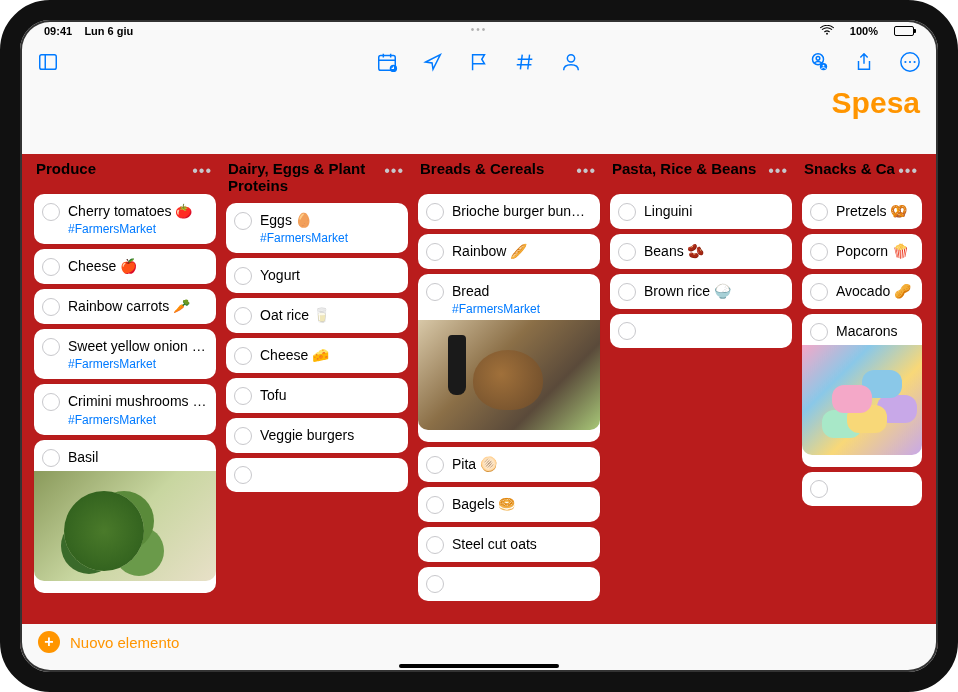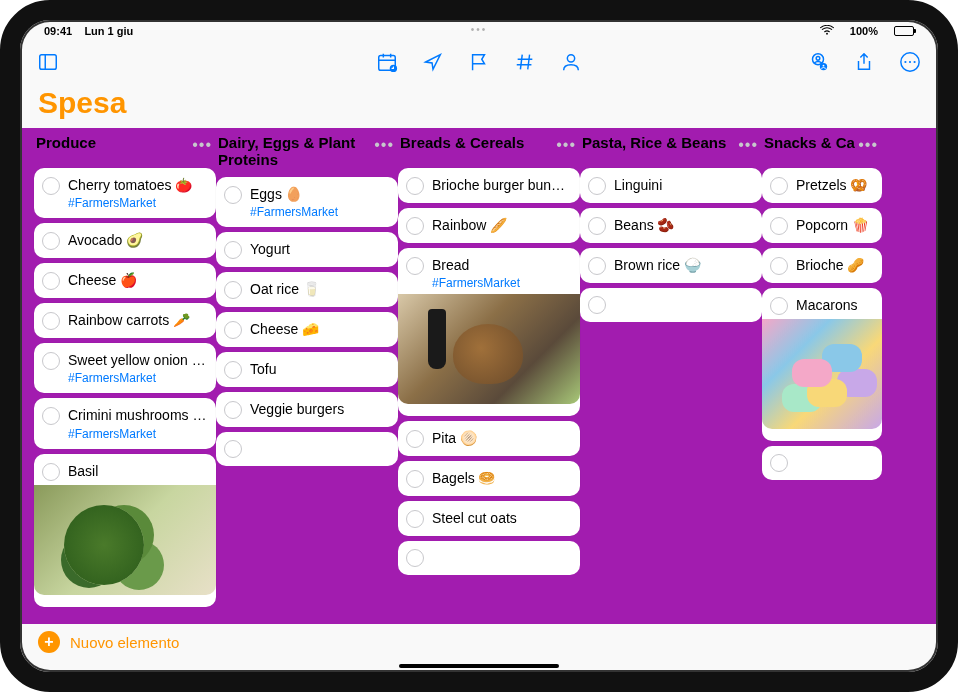--- a/index.html
+++ b/index.html
@@ -66,30 +66,32 @@
 .tb-icon { width: 24px; height: 24px; display:flex; align-items:center; justify-content:center; color:#007aff; cursor:pointer; }
 .tb-icon svg { width: 22px; height: 22px; stroke: currentColor; fill: none; stroke-width: 1.6; }
 
 
 .list-title {
   font-size: 30px;
   font-weight: 700;
   color: #ff9500;
   padding: 2px 18px 8px;
   background:#f9f9f9;
+  text-align:right;
 }
 
 
 .board {
   display: flex;
-  gap: 0;
+  gap: 10px;
   padding: 0 4px 0 14px;
   overflow-x: hidden;
-  background:#a21caf;
+  background:#b91c1c;
   height: calc(100% - 20px - 44px - 44px - 42px);
+  margin-top: 26px;
 }
 .column {
   width: 182px;
   flex: 0 0 182px;
   display: flex;
   flex-direction: column;
 }
 .column:last-child { flex: 0 0 120px; width: 120px; overflow:hidden;}
 .col-header {
   display: flex;
@@ -198,21 +200,21 @@
 <body>
 
 <div class="screen">
 
   <div class="top-dots">•••</div>
 
   <div class="status-bar">
     <div>
       <span>09:41</span>
       &nbsp;&nbsp;
-      <span>Lun 1 giu</span>
+      <span>Lun 6 giu</span>
     </div>
     <div class="status-right">
       <span>
         <svg class="wifi-icon" viewBox="0 0 24 16">
             <path d="M12 15 L12 15 M8 11 Q12 8 16 11 M4 7 Q12 1 20 7 M1 4 Q12 -4 23 4" stroke="#000" stroke-width="1.8" fill="none" stroke-linecap="round"></path>
             <circle cx="12" cy="14" r="1.5" fill="#000"></circle>
           </svg>
       </span>
       <span>100%</span>
       <span class="battery">
@@ -300,26 +302,20 @@
         <div class="col-header">
           <div class="col-title">Produce</div>
           <div class="col-more">•••</div>
         </div>
         <div class="cards">
           <div class="card">
             <div class="radio"></div>
             <div class="card-text">
               <div class="card-label">Cherry tomatoes 🍅</div>
               <div class="card-tag">#FarmersMarket</div>
-            </div>
-          </div>
-          <div class="card">
-            <div class="radio"></div>
-            <div class="card-text">
-              <div class="card-label">Avocado 🥑</div>
             </div>
           </div>
           <div class="card">
             <div class="radio"></div>
             <div class="card-text">
               <div class="card-label">Cheese 🍎</div>
             </div>
           </div>
           <div class="card">
             <div class="radio"></div>
@@ -499,21 +495,21 @@
           </div>
           <div class="card">
             <div class="radio"></div>
             <div class="card-text">
               <div class="card-label">Popcorn 🍿</div>
             </div>
           </div>
           <div class="card">
             <div class="radio"></div>
             <div class="card-text">
-              <div class="card-label">Brioche 🥜</div>
+              <div class="card-label">Avocado 🥜</div>
             </div>
           </div>
           <div class="card with-image">
             <div class="card-row">
               <div class="radio"></div>
               <div class="card-text">
                 <div class="card-label">Macarons</div>
               </div>
             </div>
             <div class="card-image macarons">

